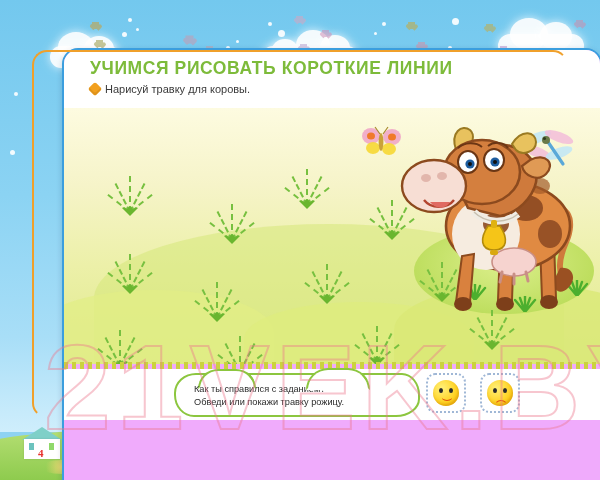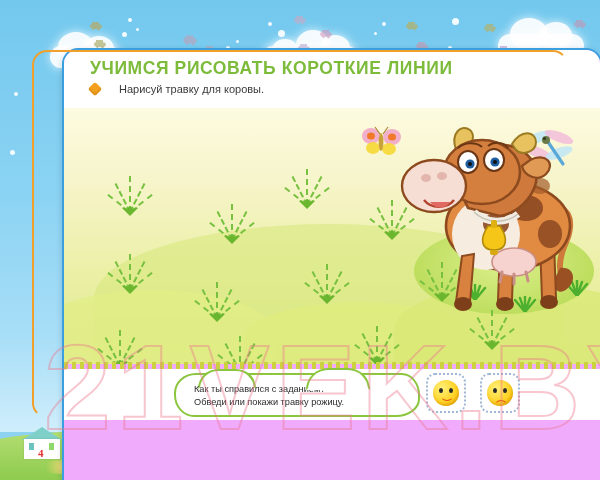--- a/index.html
+++ b/index.html
@@ -53,21 +53,21 @@
          border-radius:16px;background:#f0abfc;
          border:2px solid #3b9ede;box-sizing:border-box;overflow:hidden;
          box-shadow:0 2px 6px rgba(0,40,80,.18);margin-left:32px;}
   .panel-inner-border{position:absolute;left:32px;top:50px;width:536px;height:368px;
          border-radius:15px;border:2px solid #f0a02b;border-right-color:transparent;
          border-bottom-color:transparent;box-sizing:border-box;pointer-events:none;}
 
   .ws-head{position:absolute;left:0;top:0;width:536px;height:58px;background:#fff;}
   .title{position:absolute;left:26px;top:8px;color:#7dbb3a;font-weight:bold;
          font-size:17.5px;letter-spacing:.6px;white-space:nowrap;}
-  .subrow{position:absolute;left:26px;top:33px;display:flex;align-items:center;gap:19px;}
+  .subrow{position:absolute;left:26px;top:33px;display:flex;align-items:center;gap:5px;}
   .diamond{width:10px;height:10px;background:#f2a01e;transform:rotate(45deg);
            border-radius:2px;box-shadow:inset -2px -2px 0 rgba(0,0,0,.08);}
   .subtitle{font-size:11px;color:#3a3a3a;}
 
   
   .field{position:absolute;left:0;top:58px;width:536px;height:256px;overflow:hidden;
      background:linear-gradient(#fdfbe0 0%,#f6f4c9 30%,#ecf0a8 62%,#dfe98c 100%);}
   .fhill{position:absolute;border-radius:50% 50% 0 0;}
   .fh1{left:30px;bottom:-10px;width:470px;height:150px;background:rgba(214,231,122,.55);}
   .fh2{left:-30px;bottom:-12px;width:240px;height:86px;background:rgba(226,238,134,.75);}

